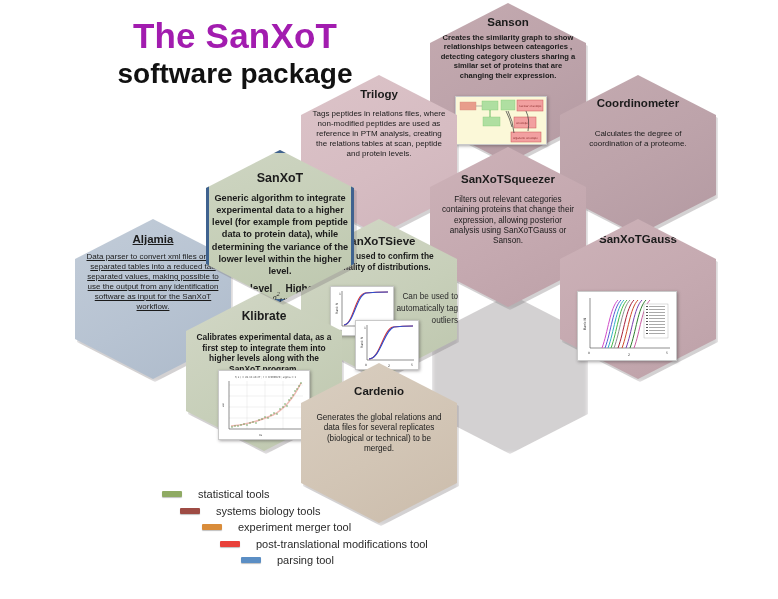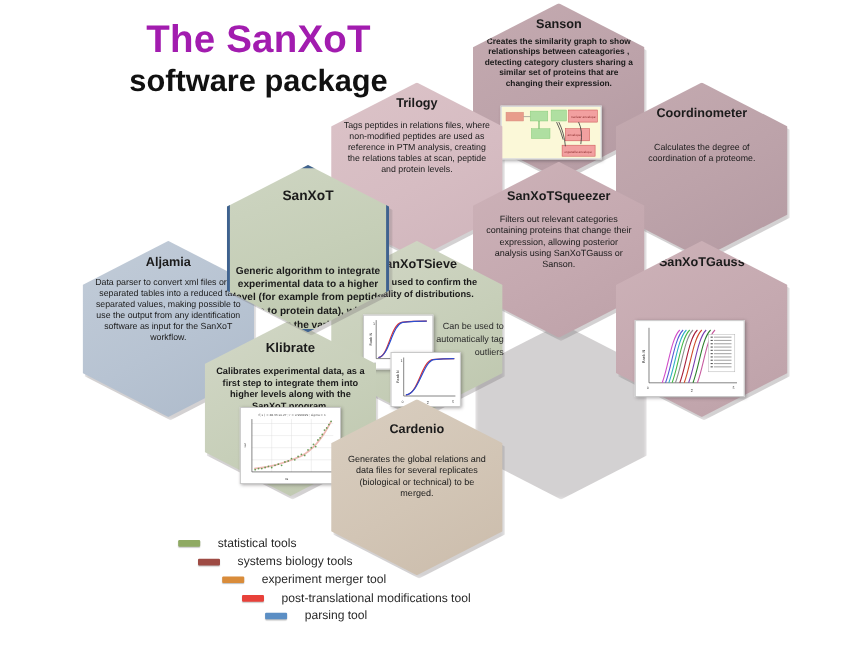--- a/index.html
+++ b/index.html
@@ -34,21 +34,21 @@
     clip-path:polygon(50% 0%,100% 25%,100% 75%,50% 100%,0% 75%,0% 25%);
     background:rgba(120,115,118,0.33);
     filter:blur(2px);
   }
   .c-greenlt {background:linear-gradient(150deg,#d2d7c6 0%,#c7cfb9 55%,#bdc6ad 100%);}
   .c-rosedk  {background:linear-gradient(150deg,#c4aab0 0%,#bda3aa 50%,#b49aa2 100%);}
   .c-rose    {background:linear-gradient(150deg,#dcc3c8 0%,#d6bcc2 55%,#cfb4bb 100%);}
   .c-rosemid {background:linear-gradient(150deg,#cdb2b8 0%,#c5a9b0 55%,#bda1a8 100%);}
   .c-tan     {background:linear-gradient(150deg,#d9cec0 0%,#d2c5b5 55%,#cbbcab 100%);}
   .c-blue    {background:linear-gradient(150deg,#c2ccd8 0%,#b7c3d2 55%,#adbaca 100%);}
-  .c-center  {background:linear-gradient(160deg,#ced5c2 0%,#c6cfb8 50%,#bdc7ae 100%);gap:48px;}
+  .c-center  {background:linear-gradient(160deg,#ced5c2 0%,#c6cfb8 50%,#bdc7ae 100%);}
   .hex-border-blue{box-shadow:inset 0 0 0 3px #3f628f;}
 
   
   #hex-center .hx-title{font-size:12.5px;margin-top:21px;}
   #hex-center .hx-body{font-size:9.2px;font-weight:bold;margin-top:7px;width:94%;line-height:1.32;}
   .lvl-row{display:flex;justify-content:space-between;width:84%;margin-top:6px;
            font-size:10px;font-weight:bold;}
   .sigma-row{position:relative;width:84%;height:26px;margin-top:-1px;}
   .sigma-lab{position:absolute;left:50%;top:-2px;transform:translateX(-50%);
              font-family:"Liberation Serif",serif;font-style:italic;font-size:8px;}
@@ -184,21 +184,21 @@
         <rect x="68" y="41" width="2" height="1"></rect>
           <rect x="71" y="41" width="16" height="1" opacity=".5"></rect>
       </g>
       <text x="8" y="38" font-size="3.4" fill="#333" font-family="DejaVu Sans" transform="rotate(-90 8 38)">Rank N</text>
       <text x="10" y="62" font-size="3" fill="#333" font-family="DejaVu Sans">0</text>
       <text x="50" y="64" font-size="3" fill="#333" font-family="DejaVu Sans">Z</text>
       <text x="88" y="62" font-size="3" fill="#333" font-family="DejaVu Sans">5</text>
     </svg>
   </div>
 
-  <div class="hex c-blue" id="hex-aljamia" style="left:75px;top:219px;width:156px;height:160px;">
+  <div class="hex c-blue" id="hex-aljamia" style="left:75px;top:219px;width:156px;height:160px;text-decoration:underline;">
     <div class="hx-title" style="font-size:11.5px;margin-top:14px;">Aljamia</div>
     <div class="hx-body" style="font-size:8px;margin-top:7px;width:90%;">Data parser to convert xml files or tab separated tables into a reduced tab separated values, making possible to use the output from any identification software as input for the SanXoT workflow.</div>
   </div>
 
   <div class="hex c-greenlt" id="hex-sieve" style="left:301px;top:219px;width:156px;height:160px;">
     <div class="hx-title" style="font-size:11.5px;margin-top:16px;">SanXoTSieve</div>
     <div class="hx-body" style="font-size:8.4px;font-weight:bold;margin-top:4px;width:80%;">Module used to confirm the normality of distributions.</div>
   </div>
   <div style="position:absolute;left:386px;top:291px;width:72px;font-size:8.2px;color:#2b2b2b;
               text-align:right;line-height:1.45;">Can be used to automatically tag outliers</div>

